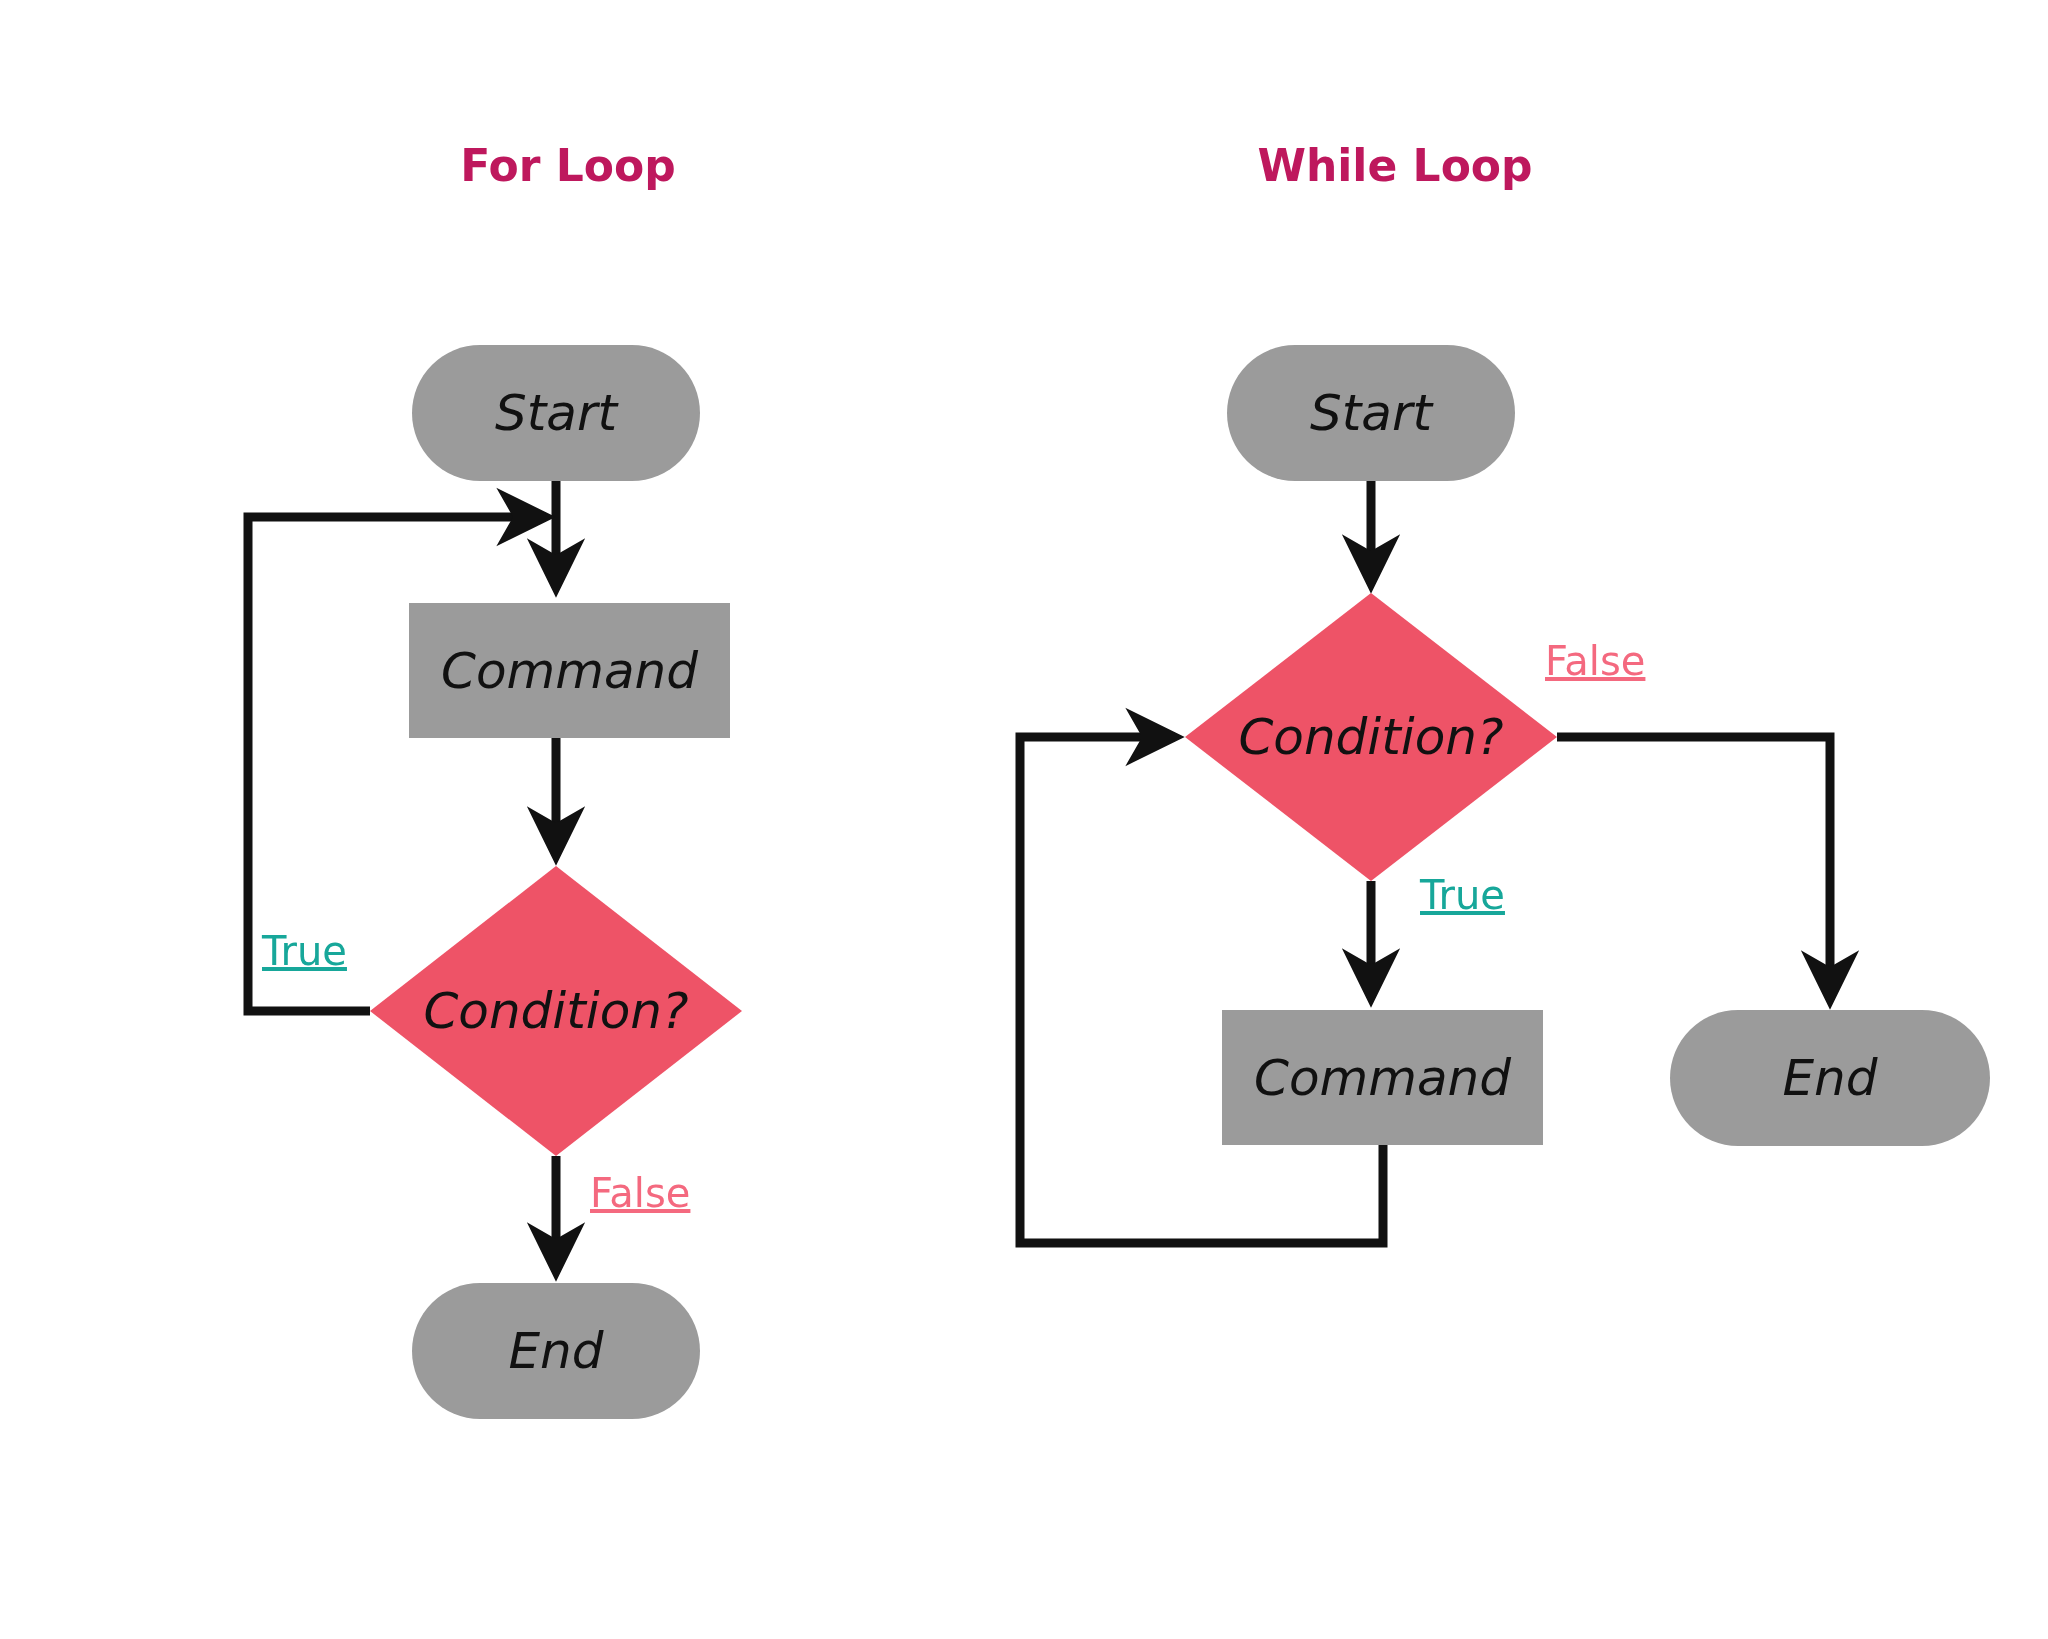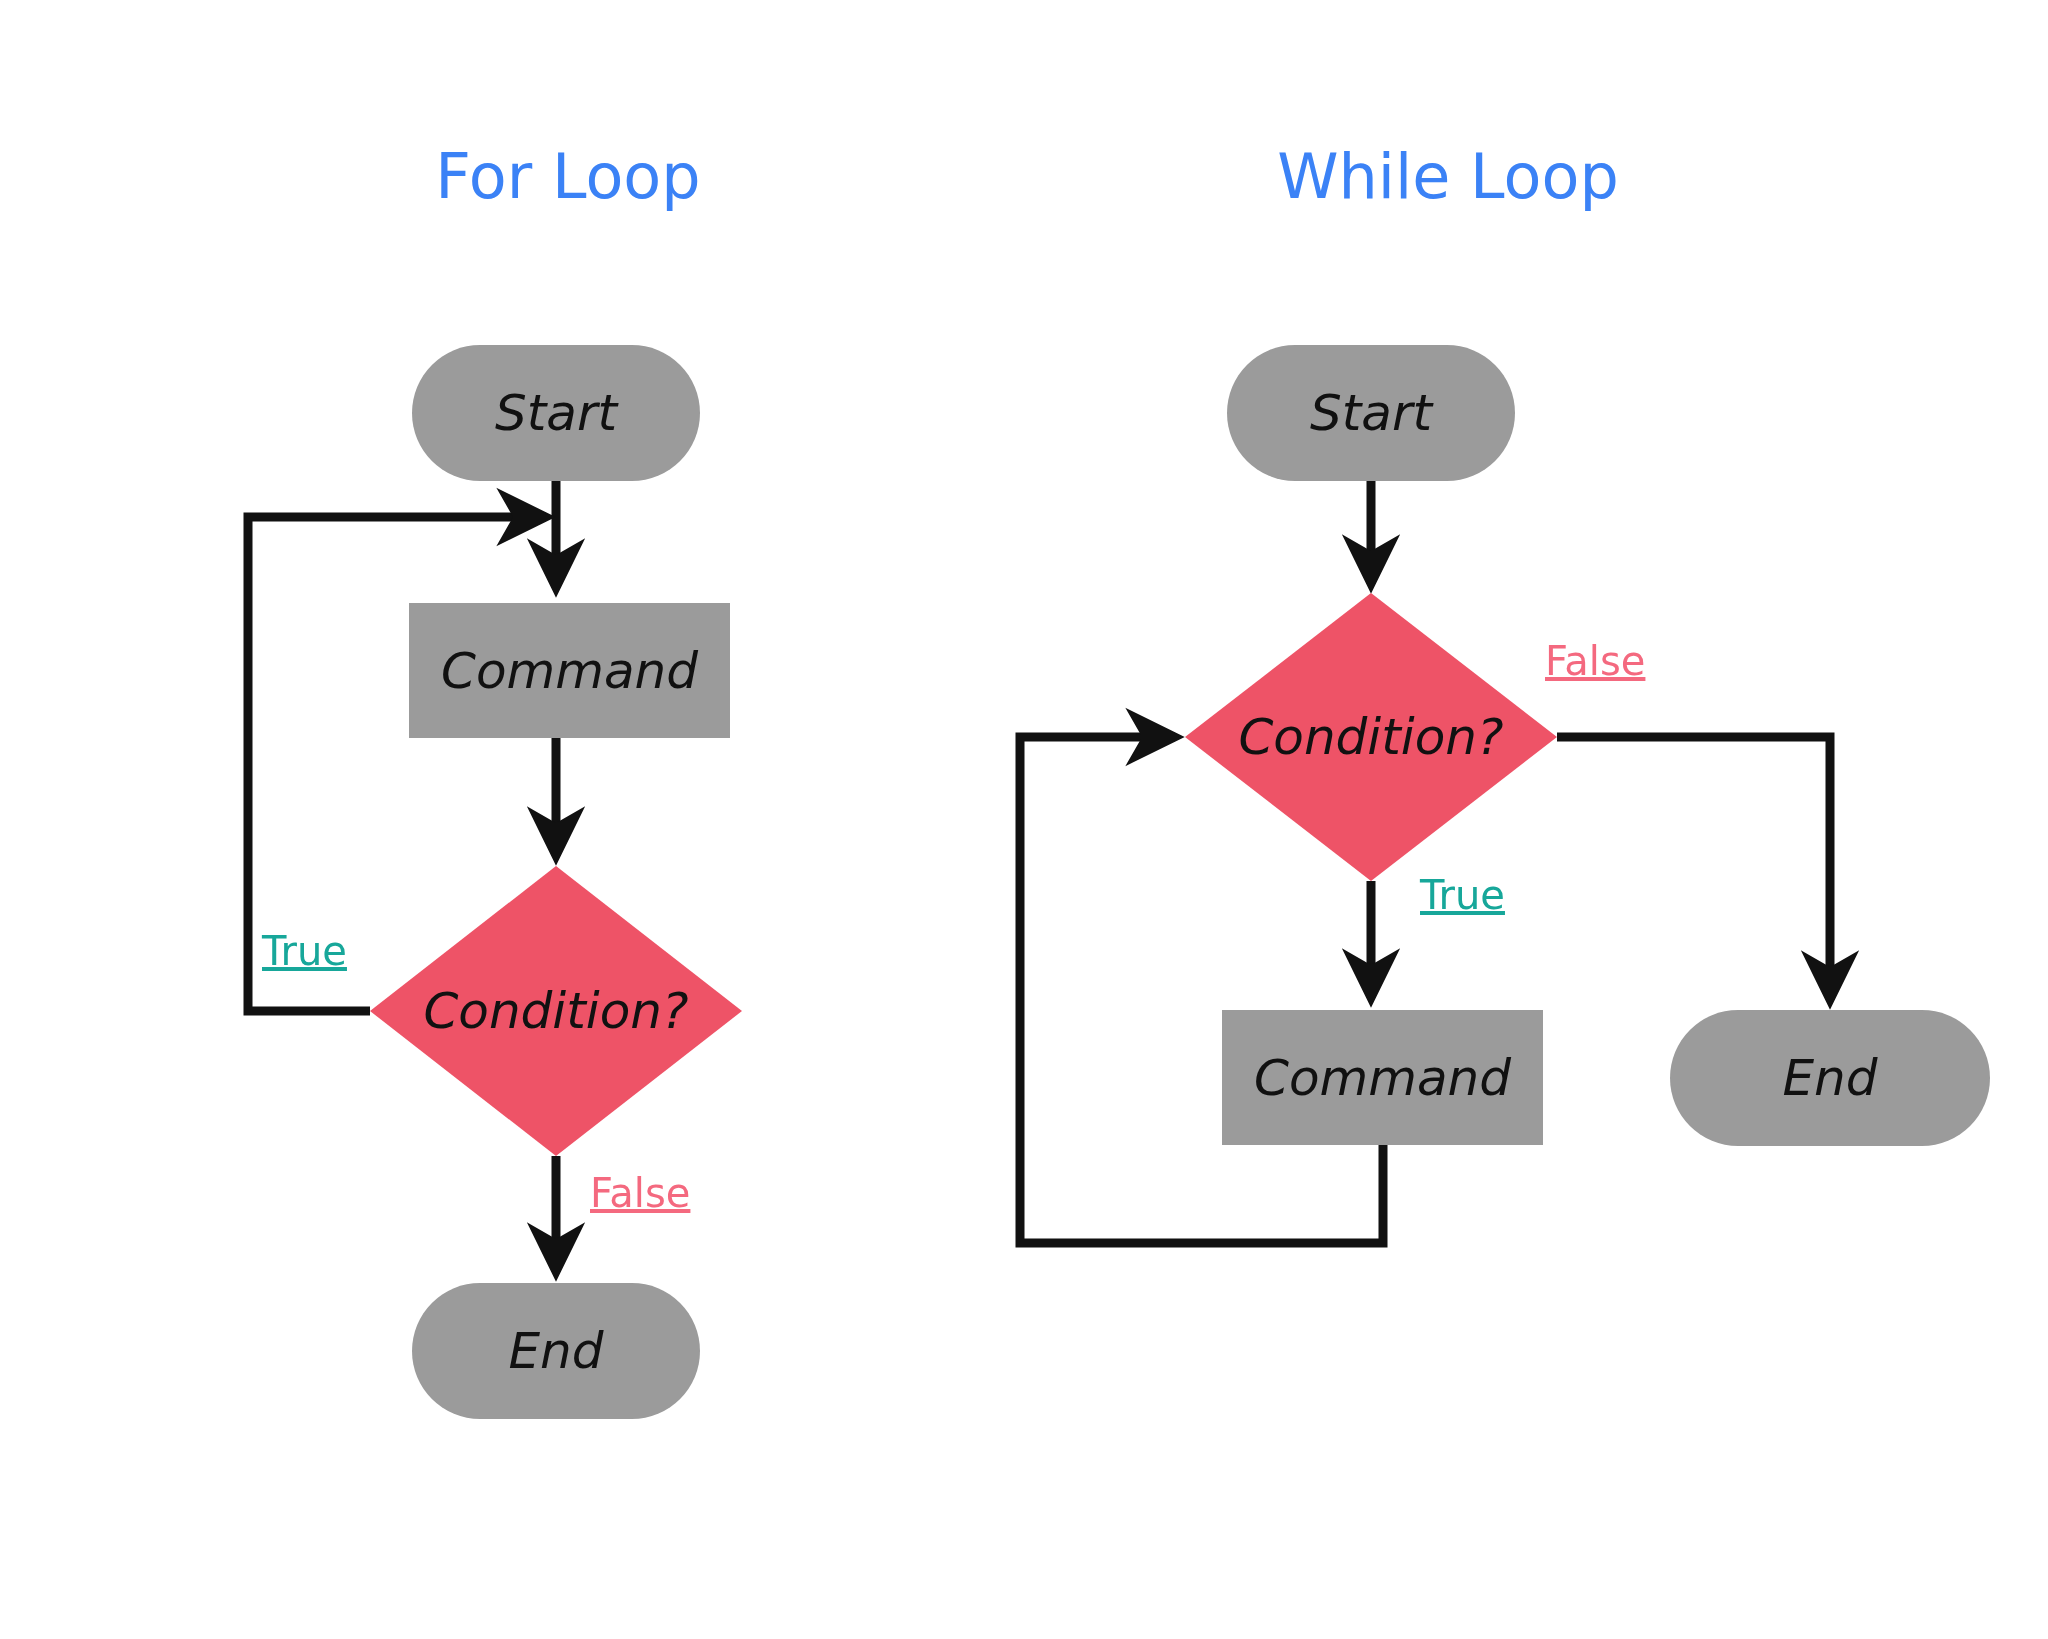--- a/index.html
+++ b/index.html
@@ -8,23 +8,23 @@
     background:#ffffff;
     font-family:"DejaVu Sans", sans-serif;
     overflow:hidden;
     position:relative;
   }
   #stage{position:absolute;inset:0;}
   svg#canvas{position:absolute;left:0;top:0;width:2048px;height:1639px;}
 
   .ttl{
     position:absolute;
-    font-size:62px;
-    color:#3b82f6;
-    font-weight:400;
+    font-size:44px;
+    color:#be185d;
+    font-weight:700;
     white-space:nowrap;
     letter-spacing:0px;
   }
   .nodelabel{
     position:absolute;
     display:flex;align-items:center;justify-content:center;
     font-size:50px;
     color:#111111;
     white-space:nowrap;
     pointer-events:none;
@@ -76,21 +76,21 @@
     <rect x="1222" y="1010" width="321" height="135" fill="#9b9b9b"></rect>
 
     <path d="M 1557 737 L 1830 737 L 1830 1000" fill="none" stroke="#111111" stroke-width="9" marker-end="url(#arrow)"></path>
 
     <rect x="1670" y="1010" width="320" height="136" rx="68" ry="68" fill="#9b9b9b"></rect>
 
     <path d="M 1383 1145 L 1383 1243 L 1020 1243 L 1020 737 L 1175 737" fill="none" stroke="#111111" stroke-width="9" marker-end="url(#arrow)"></path>
   </svg>
 
   <div class="ttl" style="left:418px;top:140px;width:300px;text-align:center;">For Loop</div>
-  <div class="ttl" style="left:1238px;top:140px;width:420px;text-align:center;">While Loop</div>
+  <div class="ttl" style="left:1185px;top:140px;width:420px;text-align:center;">While Loop</div>
 
   <div class="nodelabel" style="left:412px;top:345px;width:288px;height:136px;">Start</div>
   <div class="nodelabel" style="left:409px;top:603px;width:321px;height:135px;">Command</div>
   <div class="nodelabel" style="left:370px;top:943px;width:372px;height:136px;">Condition?</div>
   <div class="nodelabel" style="left:412px;top:1283px;width:288px;height:136px;">End</div>
 
   <div class="edgelabel" style="left:262px;top:928px;color:#17a79a;">True</div>
   <div class="edgelabel" style="left:590px;top:1170px;color:#f4697f;">False</div>
 
   <div class="nodelabel" style="left:1227px;top:345px;width:288px;height:136px;">Start</div>

